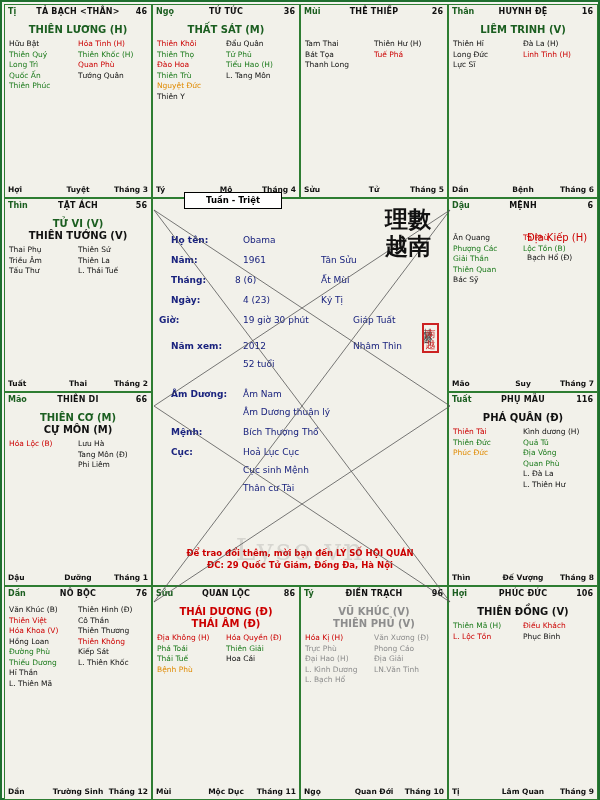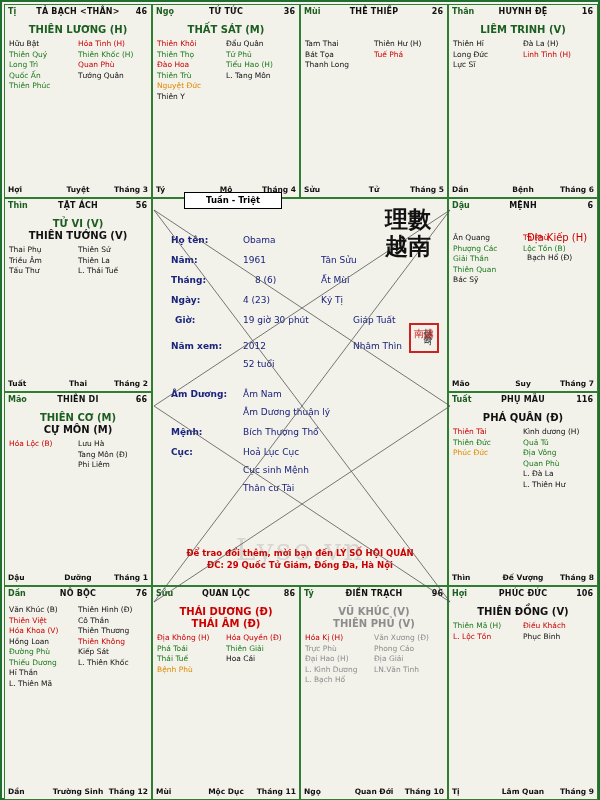--- a/index.html
+++ b/index.html
@@ -119,21 +119,21 @@
     font-family:"DejaVu Serif","Liberation Serif",serif;
     font-size:9px;
     color:#444;
     line-height:11px;
     writing-mode:vertical-rl;
     z-index:5;
   }
   .seal{
     position:absolute;
     right:8px;top:124px;
-    width:30px;height:30px;
+    width:17px;height:30px;
     border:2px solid #cc2222;
     color:#cc2222;
     font-family:"DejaVu Serif","Liberation Serif",serif;
     font-size:10px;
     text-align:center;
     line-height:11px;
     padding-top:3px;
     box-sizing:border-box;
     z-index:5;
   }
@@ -537,28 +537,28 @@
 
     <div class="info">
       <div class="info-row" style="left:18px;top:36px;"><span class="lbl">Họ tên:</span></div>
       <div class="info-row" style="left:90px;top:36px;"><span class="val">Obama</span></div>
 
       <div class="info-row" style="left:18px;top:56px;"><span class="lbl">Năm:</span></div>
       <div class="info-row" style="left:90px;top:56px;"><span class="val">1961</span></div>
       <div class="info-row" style="left:168px;top:56px;"><span class="valr">Tân Sửu</span></div>
 
       <div class="info-row" style="left:18px;top:76px;"><span class="lbl">Tháng:</span></div>
-      <div class="info-row" style="left:102px;top:76px;"><span class="val">8   (6)</span></div>
+      <div class="info-row" style="left:82px;top:76px;"><span class="val">8   (6)</span></div>
       <div class="info-row" style="left:168px;top:76px;"><span class="valr">Ất Mùi</span></div>
 
       <div class="info-row" style="left:18px;top:96px;"><span class="lbl">Ngày:</span></div>
       <div class="info-row" style="left:90px;top:96px;"><span class="val">4   (23)</span></div>
       <div class="info-row" style="left:168px;top:96px;"><span class="valr">Kỷ Tị</span></div>
 
-      <div class="info-row" style="left:22px;top:116px;"><span class="lbl">Giờ:</span></div>
+      <div class="info-row" style="left:6px;top:116px;"><span class="lbl">Giờ:</span></div>
       <div class="info-row" style="left:90px;top:116px;"><span class="val">19 giờ 30 phút</span></div>
       <div class="info-row" style="left:200px;top:116px;"><span class="valr">Giáp Tuất</span></div>
 
       <div class="info-row" style="left:18px;top:142px;"><span class="lbl">Năm xem:</span></div>
       <div class="info-row" style="left:90px;top:142px;"><span class="val">2012</span></div>
       <div class="info-row" style="left:200px;top:142px;"><span class="valr">Nhâm Thìn</span></div>
       <div class="info-row" style="left:90px;top:160px;"><span class="val">52 tuổi</span></div>
 
       <div class="info-row" style="left:18px;top:190px;"><span class="lbl">Âm Dương:</span></div>
       <div class="info-row" style="left:90px;top:190px;"><span class="val">Âm Nam</span></div>

